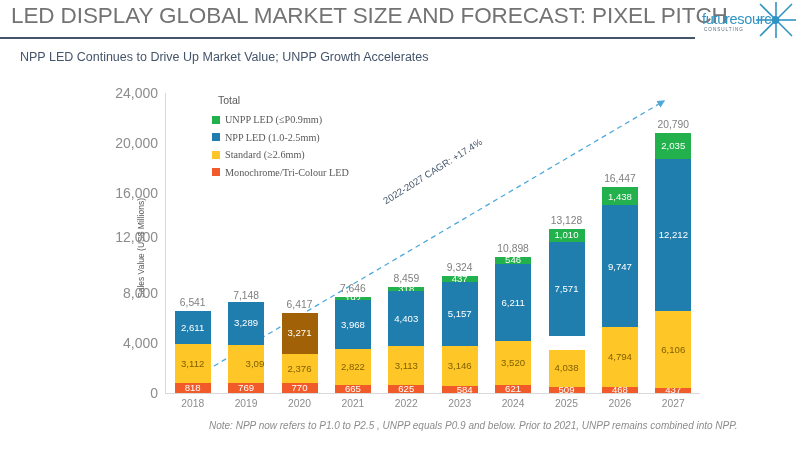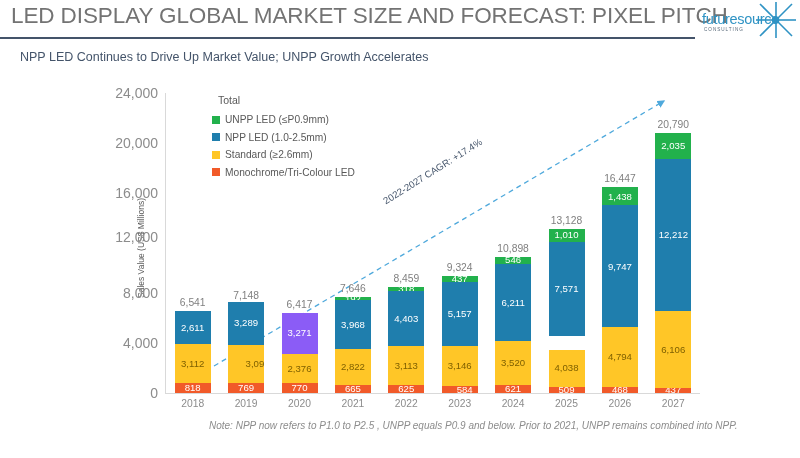--- a/index.html
+++ b/index.html
@@ -231,20 +231,21 @@
   #legend-title {
     font-size: 10.5px;
     color: #595959;
     margin: 0 0 6px 6px;
   }
   .legend-row {
     display: flex;
     align-items: center;
     height: 15px;
     margin-bottom: 2.5px;
+    font-family: Liberation Serif, serif;
   }
   .legend-swatch {
     width: 8px;
     height: 8px;
     margin-right: 5px;
     flex: 0 0 auto;
   }
   .legend-label {
     font-size: 10.2px;
     color: #595959;
@@ -346,21 +347,21 @@
         <div class="bar-total" style="bottom: 92.35px;">7,148</div>
         <div class="xlabel">2019</div>
       </div>
       <div class="bar-group" style="left: 115.5px; height: 300px;">
         <div class="seg" style="background: rgb(241, 90, 41); height: 9.625px; bottom: 0px;">
           <span class="seg-label">770</span>
         </div>
         <div class="seg standard" style="background: rgb(255, 198, 39); height: 29.7px; bottom: 9.625px;">
           <span class="seg-label">2,376</span>
         </div>
-        <div class="seg" style="background: #8b5cf6; height: 40.8875px; bottom: 39.325px;">
+        <div class="seg" style="background: #a16207; height: 40.8875px; bottom: 39.325px;">
           <span class="seg-label">3,271</span>
         </div>
         <div class="bar-total" style="bottom: 83.2125px;">6,417</div>
         <div class="xlabel">2020</div>
       </div>
       <div class="bar-group" style="left: 168.9px; height: 300px;">
         <div class="seg" style="background: rgb(241, 90, 41); height: 8.3125px; bottom: 0px;">
           <span class="seg-label">665</span>
         </div>
         <div class="seg standard" style="background: rgb(255, 198, 39); height: 35.275px; bottom: 8.3125px;">

